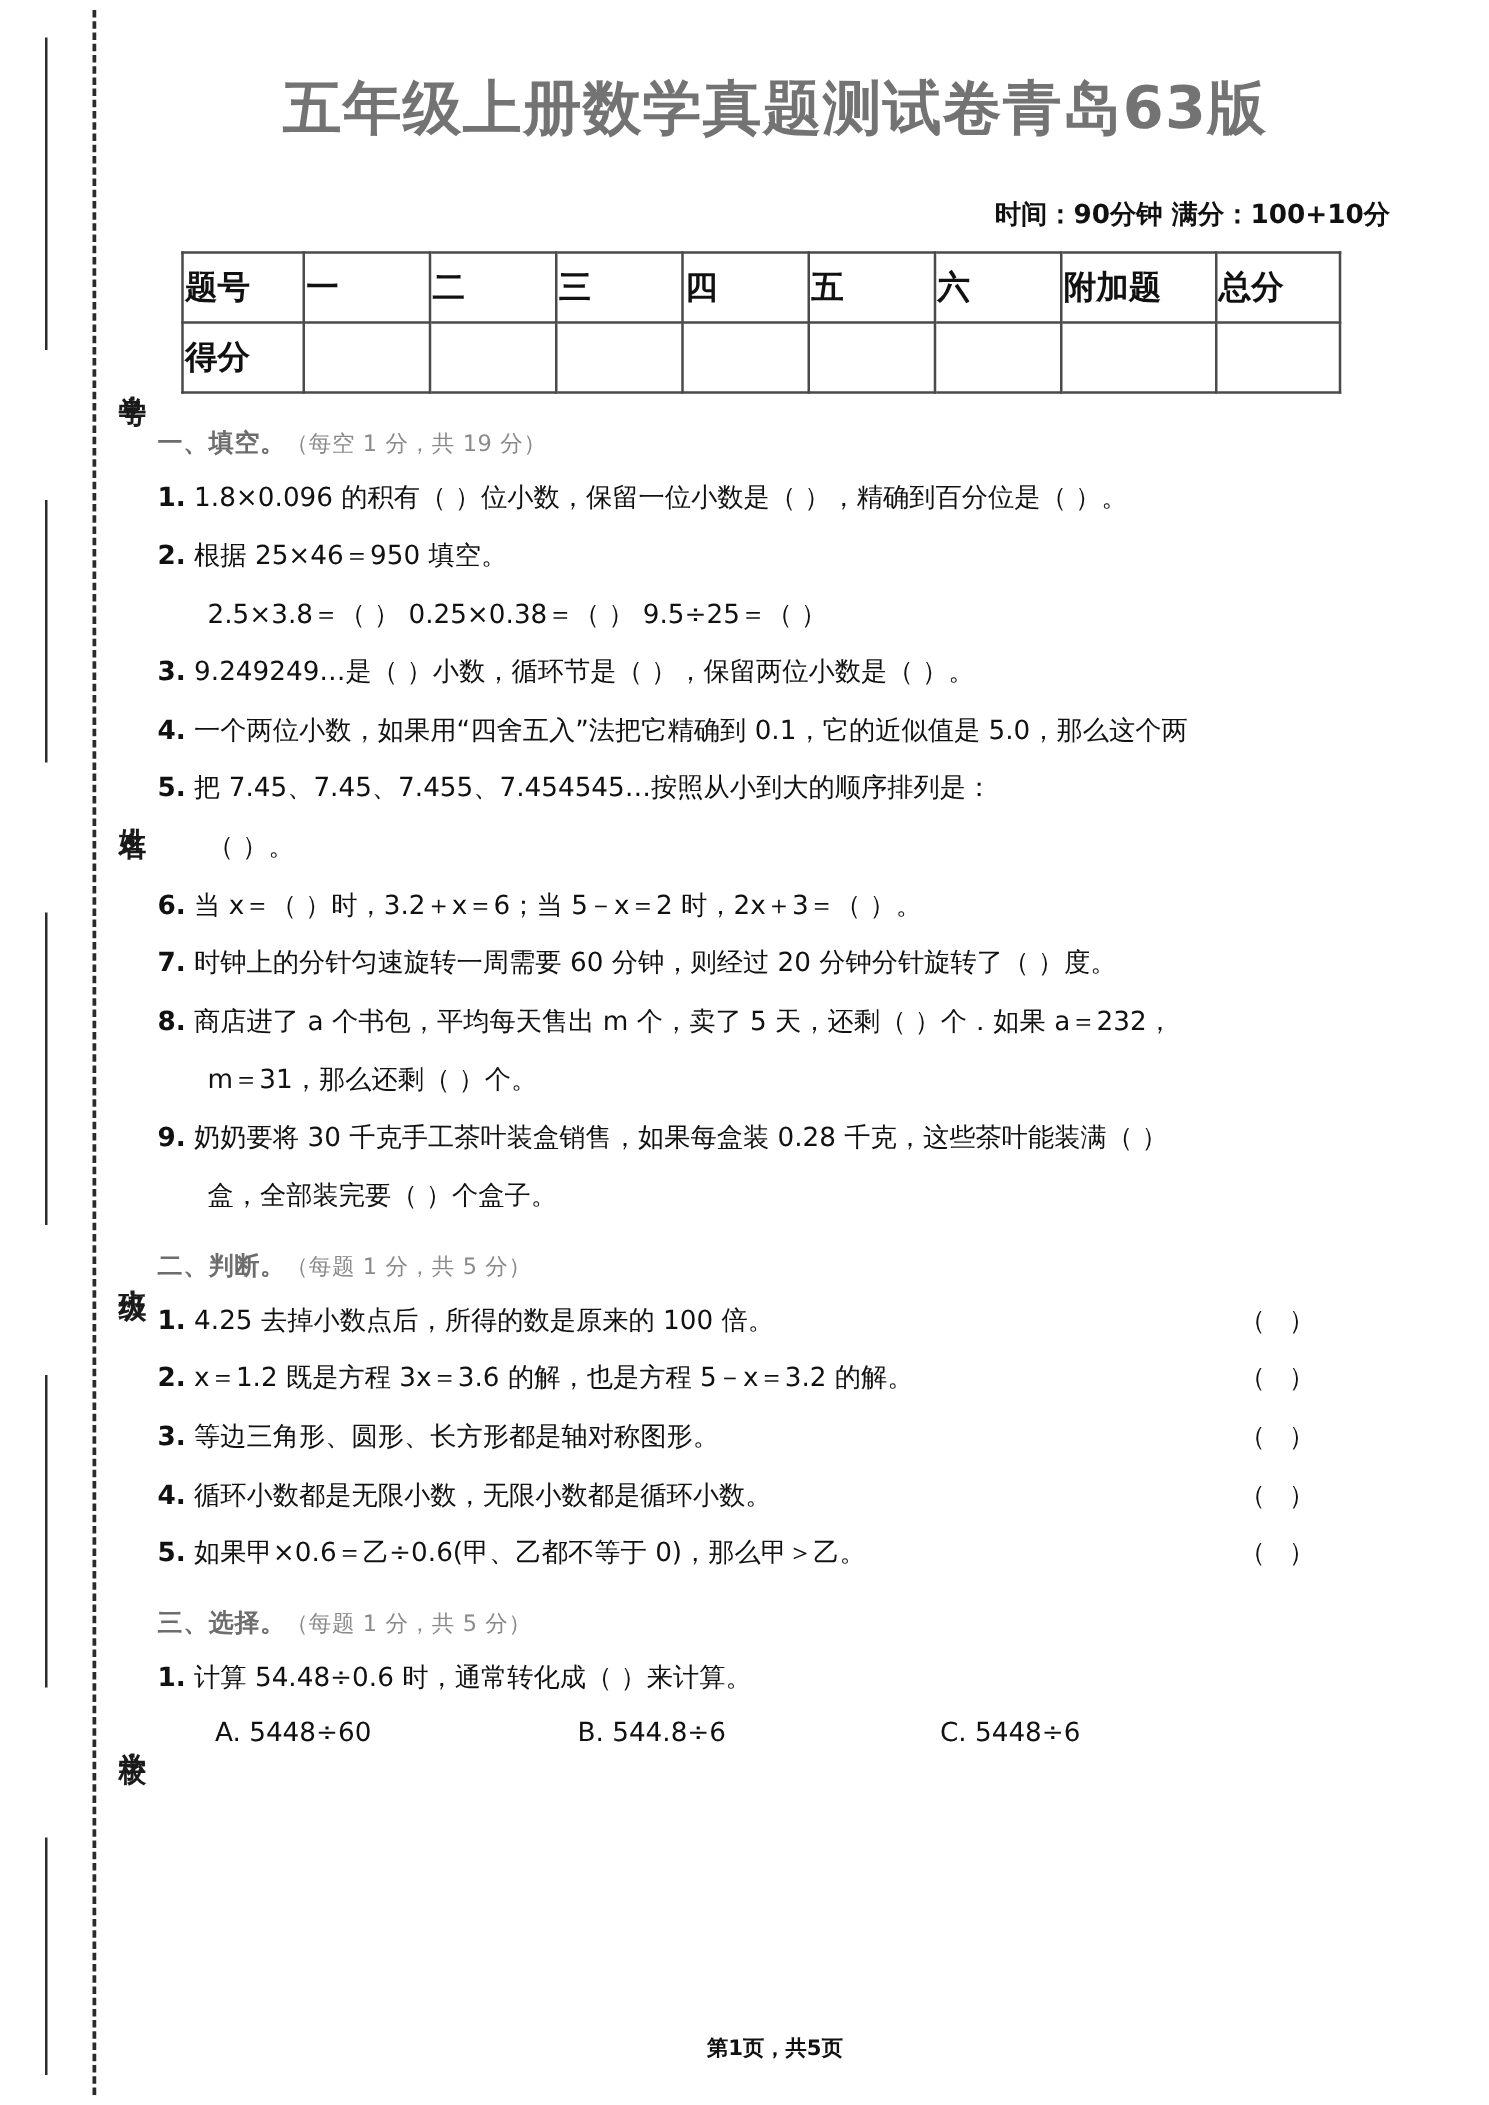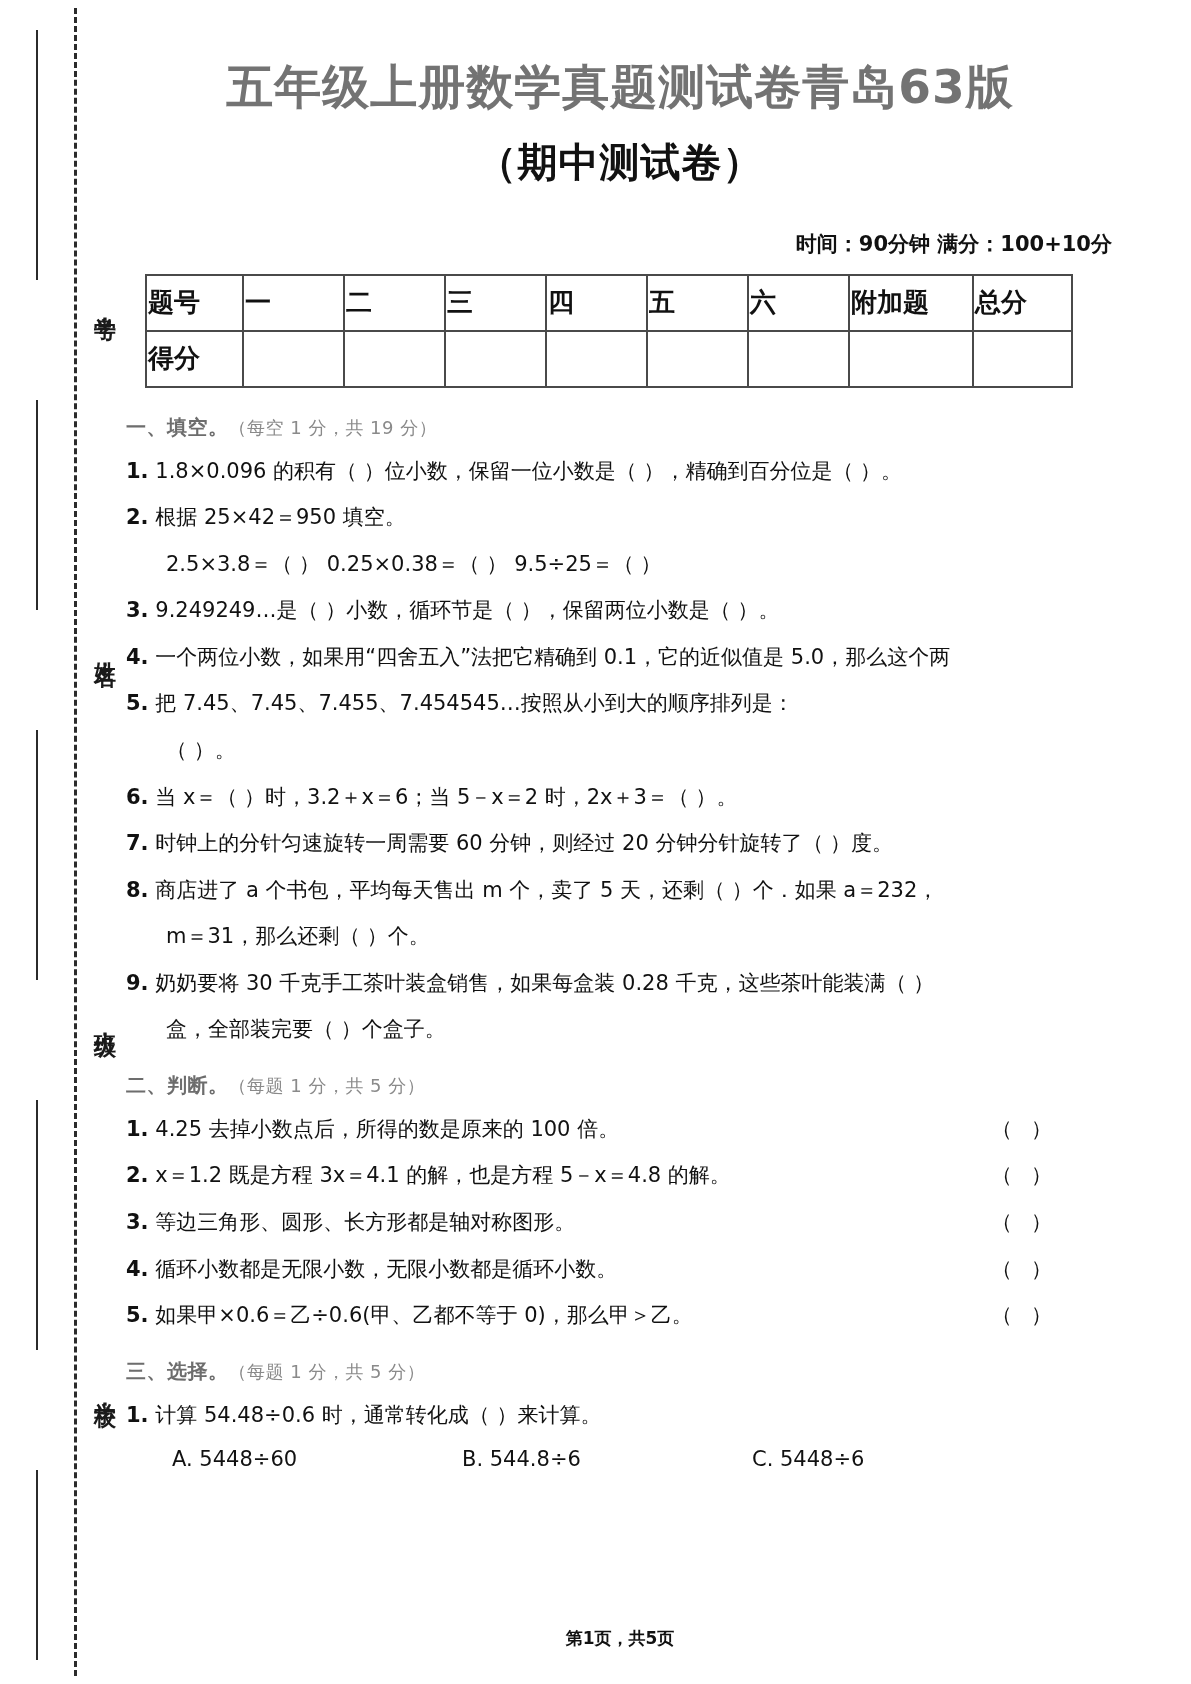--- a/index.html
+++ b/index.html
@@ -92,21 +92,20 @@
 
   <div class="vlabel" style="top:300px;">学号：</div>
   <div class="vlabel" style="top:645px;">姓名：</div>
   <div class="vlabel" style="top:1015px;">班级：</div>
   <div class="vlabel" style="top:1385px;">学校：</div>
 </div>
 
 <div id="page">
 
   <div class="title">五年级上册数学真题测试卷青岛63版</div>
-  <div class="subtitle">（期中测试卷）</div>
   <div class="meta-line">时间：90分钟  满分：100+10分</div>
 
   <table class="score">
     <tbody>
         <tr>
       <td class="hdr">题号</td>
       <td class="num">一</td>
       <td class="num">二</td>
       <td class="num">三</td>
       <td class="num">四</td>
@@ -132,21 +131,21 @@
   <div class="section-head">
     <span>一、填空。</span><span class="pts">（每空 1 分，共 19 分）</span>
   </div>
 
   <div class="q">
     <span class="idx">1.</span>
     <span>1.8×0.096 的积有（      ）位小数，保留一位小数是（       ），精确到百分位是（      ）。</span>
   </div>
   <div class="q">
     <span class="idx">2.</span>
-    <span>根据 25×42＝950 填空。</span>
+    <span>根据 25×46＝950 填空。</span>
   </div>
   <div class="q indent">
     <span>2.5×3.8＝（       ）            0.25×0.38＝（       ）            9.5÷25＝（       ）</span>
   </div>
   <div class="q">
     <span class="idx">3.</span>
     <span>9.249249…是（       ）小数，循环节是（       ），保留两位小数是（       ）。</span>
   </div>
   <div class="q">
     <span class="idx">4.</span>
@@ -187,21 +186,21 @@
   </div>
 
   <div class="q">
     <span class="tf">（     ）</span>
     <span class="idx">1.</span>
     <span>4.25 去掉小数点后，所得的数是原来的 100 倍。</span>
   </div>
   <div class="q">
     <span class="tf">（     ）</span>
     <span class="idx">2.</span>
-    <span>x＝1.2 既是方程 3x＝4.1 的解，也是方程 5－x＝4.8 的解。</span>
+    <span>x＝1.2 既是方程 3x＝3.6 的解，也是方程 5－x＝3.2 的解。</span>
   </div>
   <div class="q">
     <span class="tf">（     ）</span>
     <span class="idx">3.</span>
     <span>等边三角形、圆形、长方形都是轴对称图形。</span>
   </div>
   <div class="q">
     <span class="tf">（     ）</span>
     <span class="idx">4.</span>
     <span>循环小数都是无限小数，无限小数都是循环小数。</span>

